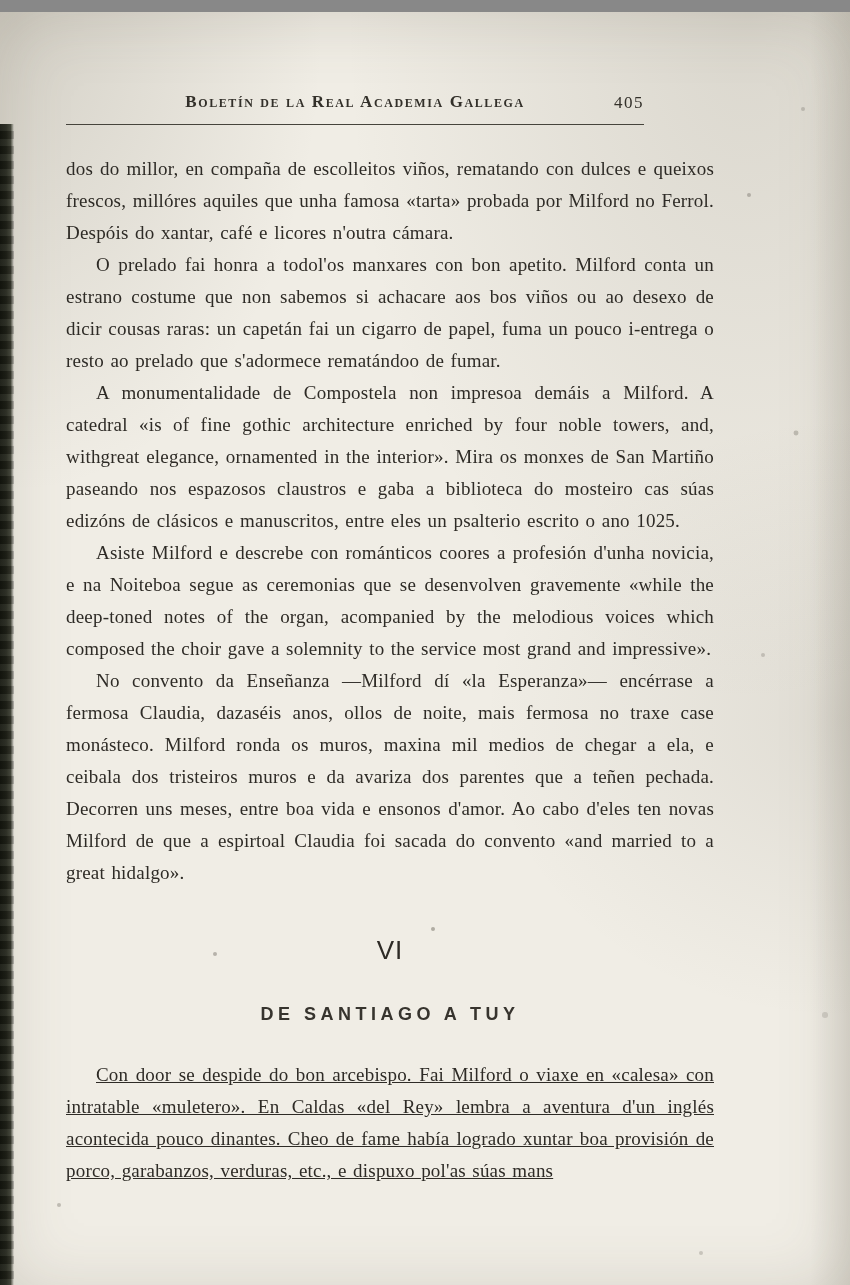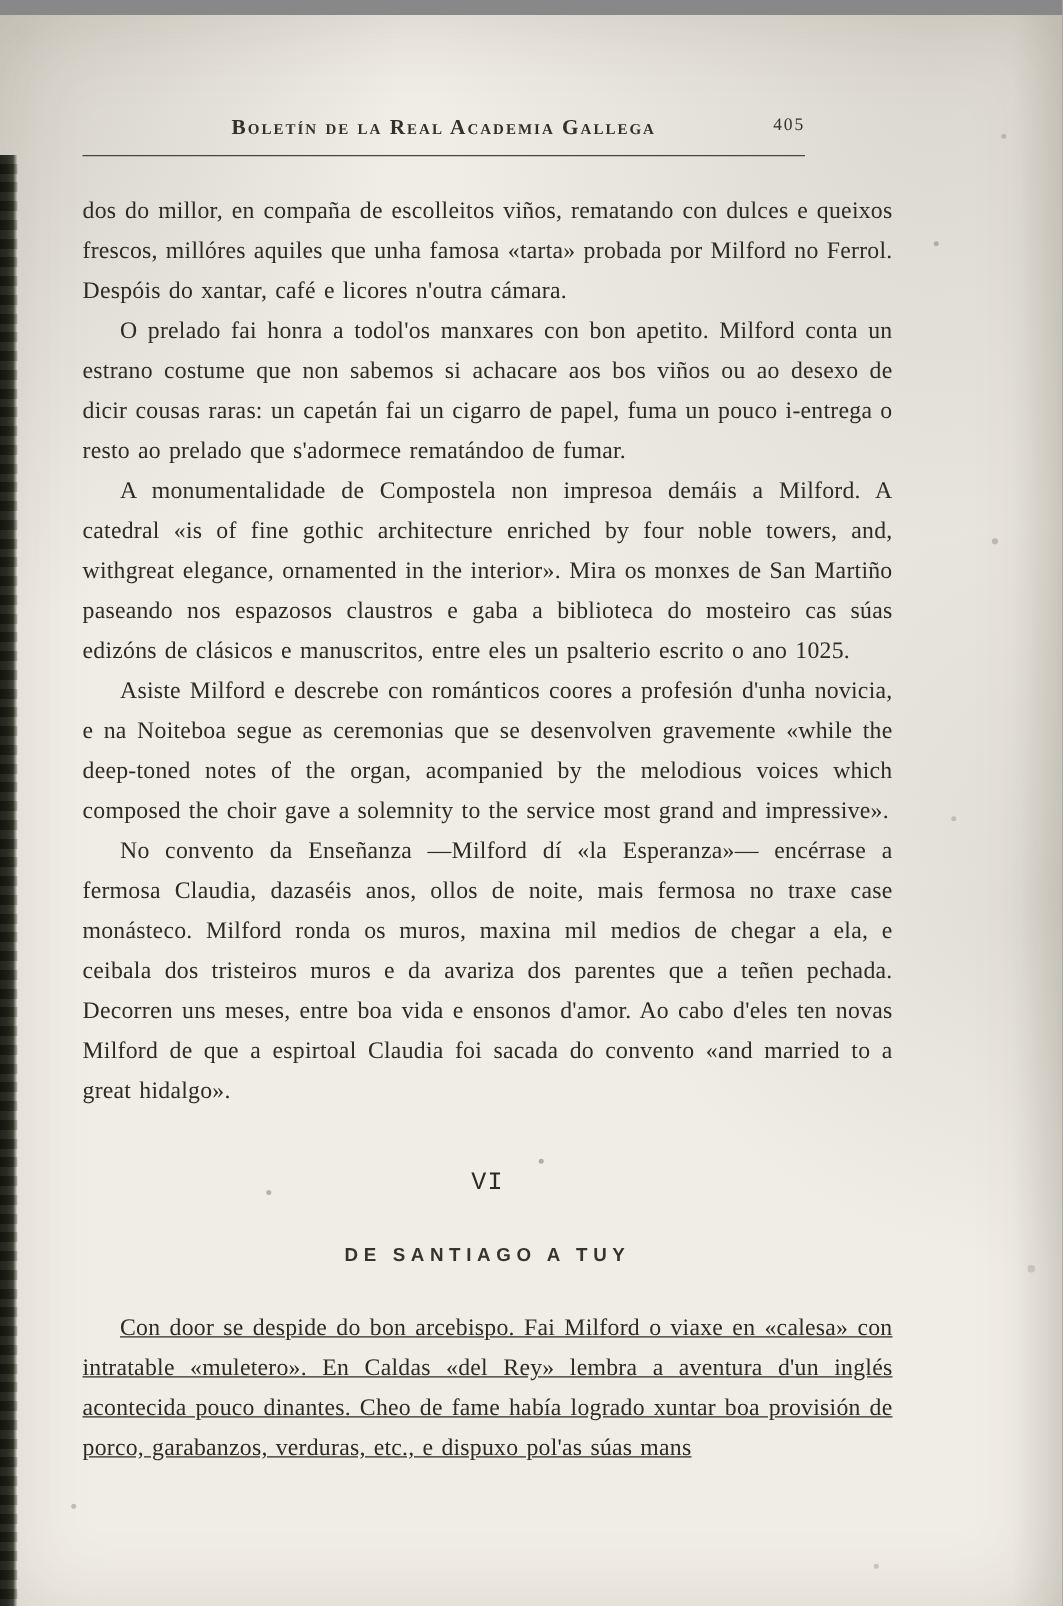--- a/index.html
+++ b/index.html
@@ -51,21 +51,21 @@
     font-variant: small-caps;
     font-weight: bold;
     font-size: 17px;
     letter-spacing: 1.6px;
     color: #33302a;
   }
   .page-number {
     position: absolute;
     right: 0;
     top: 1px;
-    font-size: 14px;
+    font-size: 17px;
     letter-spacing: 1.5px;
     color: #33302a;
   }
   .header-rule {
     width: 578px;
     border: none;
     border-top: 1.6px solid #46443c;
     margin: 8px 0 0 0;
   }
   .body-text {
@@ -79,31 +79,31 @@
     line-height: 32px;
     letter-spacing: 0.2px;
     word-spacing: 1.5px;
   }
   .body-text p.continued {
     text-indent: 0;
   }
   .section-number {
     margin: 46px 0 0 0;
     text-align: center;
-    font-family: Liberation Mono, monospace;
-    font-size: 20px;
+    font-family: Liberation Sans, sans-serif;
+    font-size: 26px;
     font-weight: normal;
     letter-spacing: 1px;
     color: #2e2b26;
   }
   .section-title {
     margin: 38px 0 0 0;
     text-align: center;
     font-family: "Liberation Sans", sans-serif;
-    font-size: 15px;
+    font-size: 18px;
     font-weight: bold;
     letter-spacing: 4.5px;
     color: #37342e;
   }
   .section-body {
     margin-top: 34px;
     text-decoration: underline;
   }
   
   .speckles {

